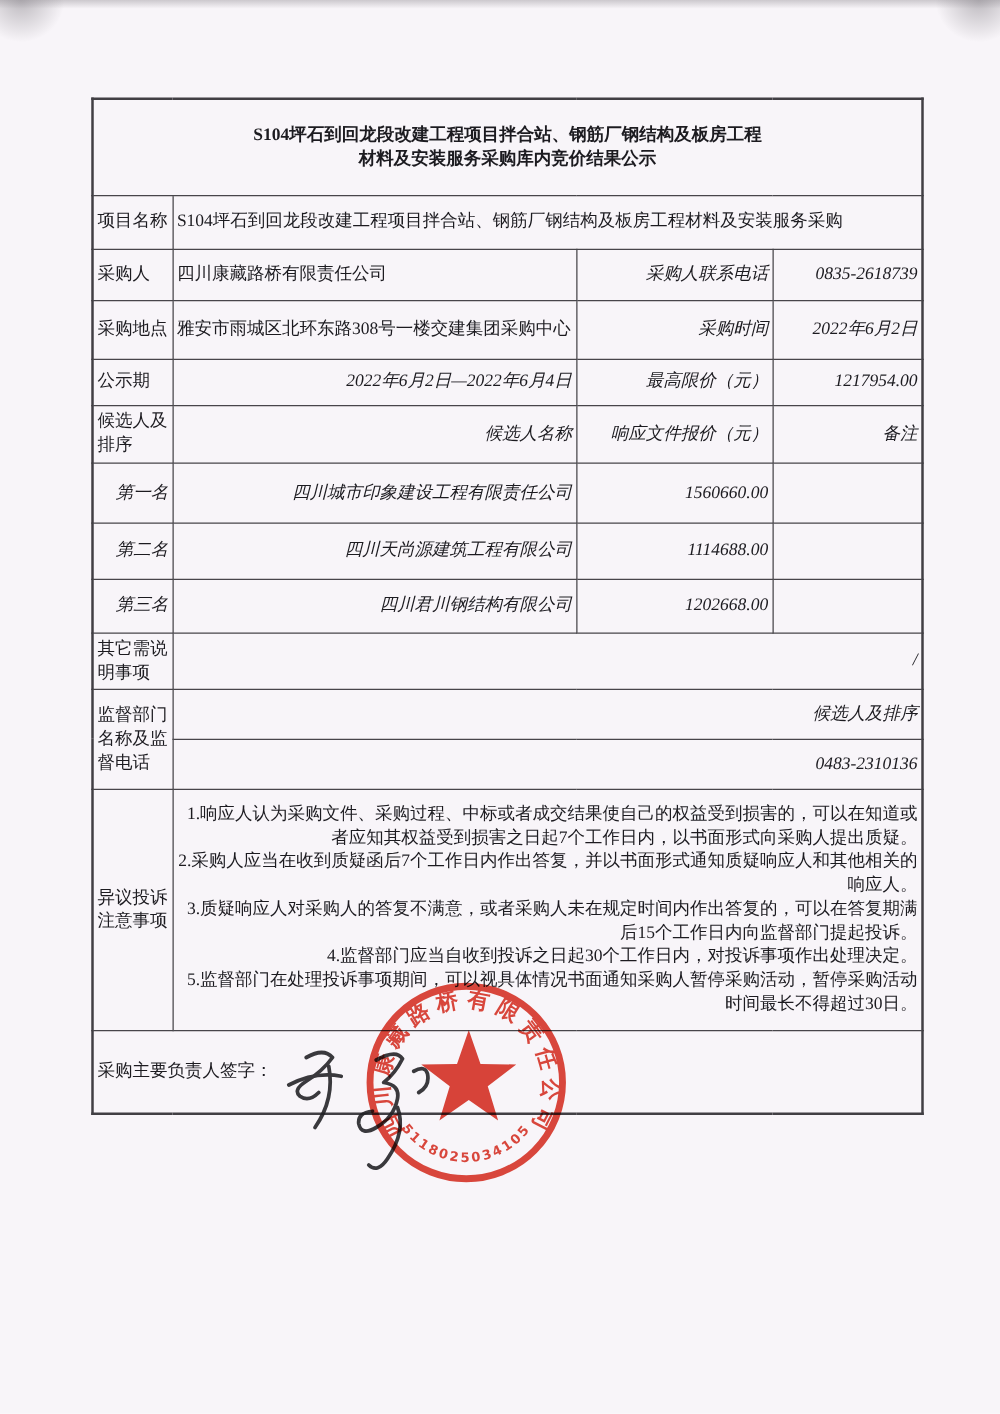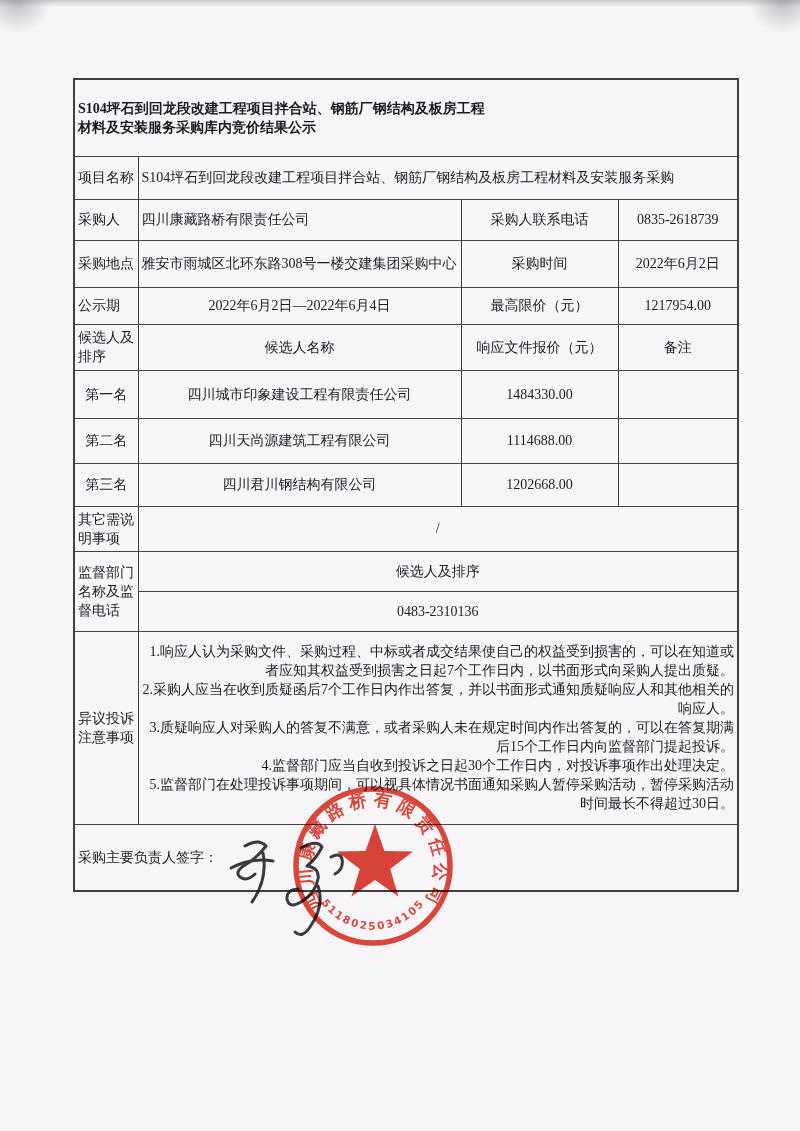--- a/index.html
+++ b/index.html
@@ -31,28 +31,28 @@
   table.doc td {
     border:1px solid #47454a;
     vertical-align:middle;
     font-size:14px;
     line-height:19px;
     padding:2px 3px;
     overflow:hidden;
     word-break:break-all;
   }
   td.title-cell {
-    text-align:left;
+    text-align:center;
     font-weight:bold;
     font-size:20px;
     line-height:31px;
     padding:4px 10px;
   }
   td.lab { text-align:left; padding-left:4px; }
-  td.ctr { text-align:center; }
+  td.ctr { text-align:right;font-style:italic; }
   td.val-left { text-align:left; padding-left:6px;margin-top:24px; }
   td.notice-cell {
     font-size:13.5px;
     line-height:21px;
     padding:3px 6px 3px 6px;
     vertical-align:middle;
     text-align:right;
   }
   td.sig-cell {
     position:relative;
@@ -120,21 +120,21 @@
   <tr style="height:46px">
     <td class="lab">候选人及排序</td>
     <td class="ctr">候选人名称</td>
     <td class="ctr">响应文件报价（元）</td>
     <td class="ctr">备注</td>
   </tr>
 
   <tr style="height:48px">
     <td class="ctr">第一名</td>
     <td class="ctr">四川城市印象建设工程有限责任公司</td>
-    <td class="ctr">1484330.00</td>
+    <td class="ctr">1560660.00</td>
     <td class="ctr"></td>
   </tr>
   <tr style="height:45px">
     <td class="ctr">第二名</td>
     <td class="ctr">四川天尚源建筑工程有限公司</td>
     <td class="ctr">1114688.00</td>
     <td class="ctr"></td>
   </tr>
   <tr style="height:43px">
     <td class="ctr">第三名</td>

